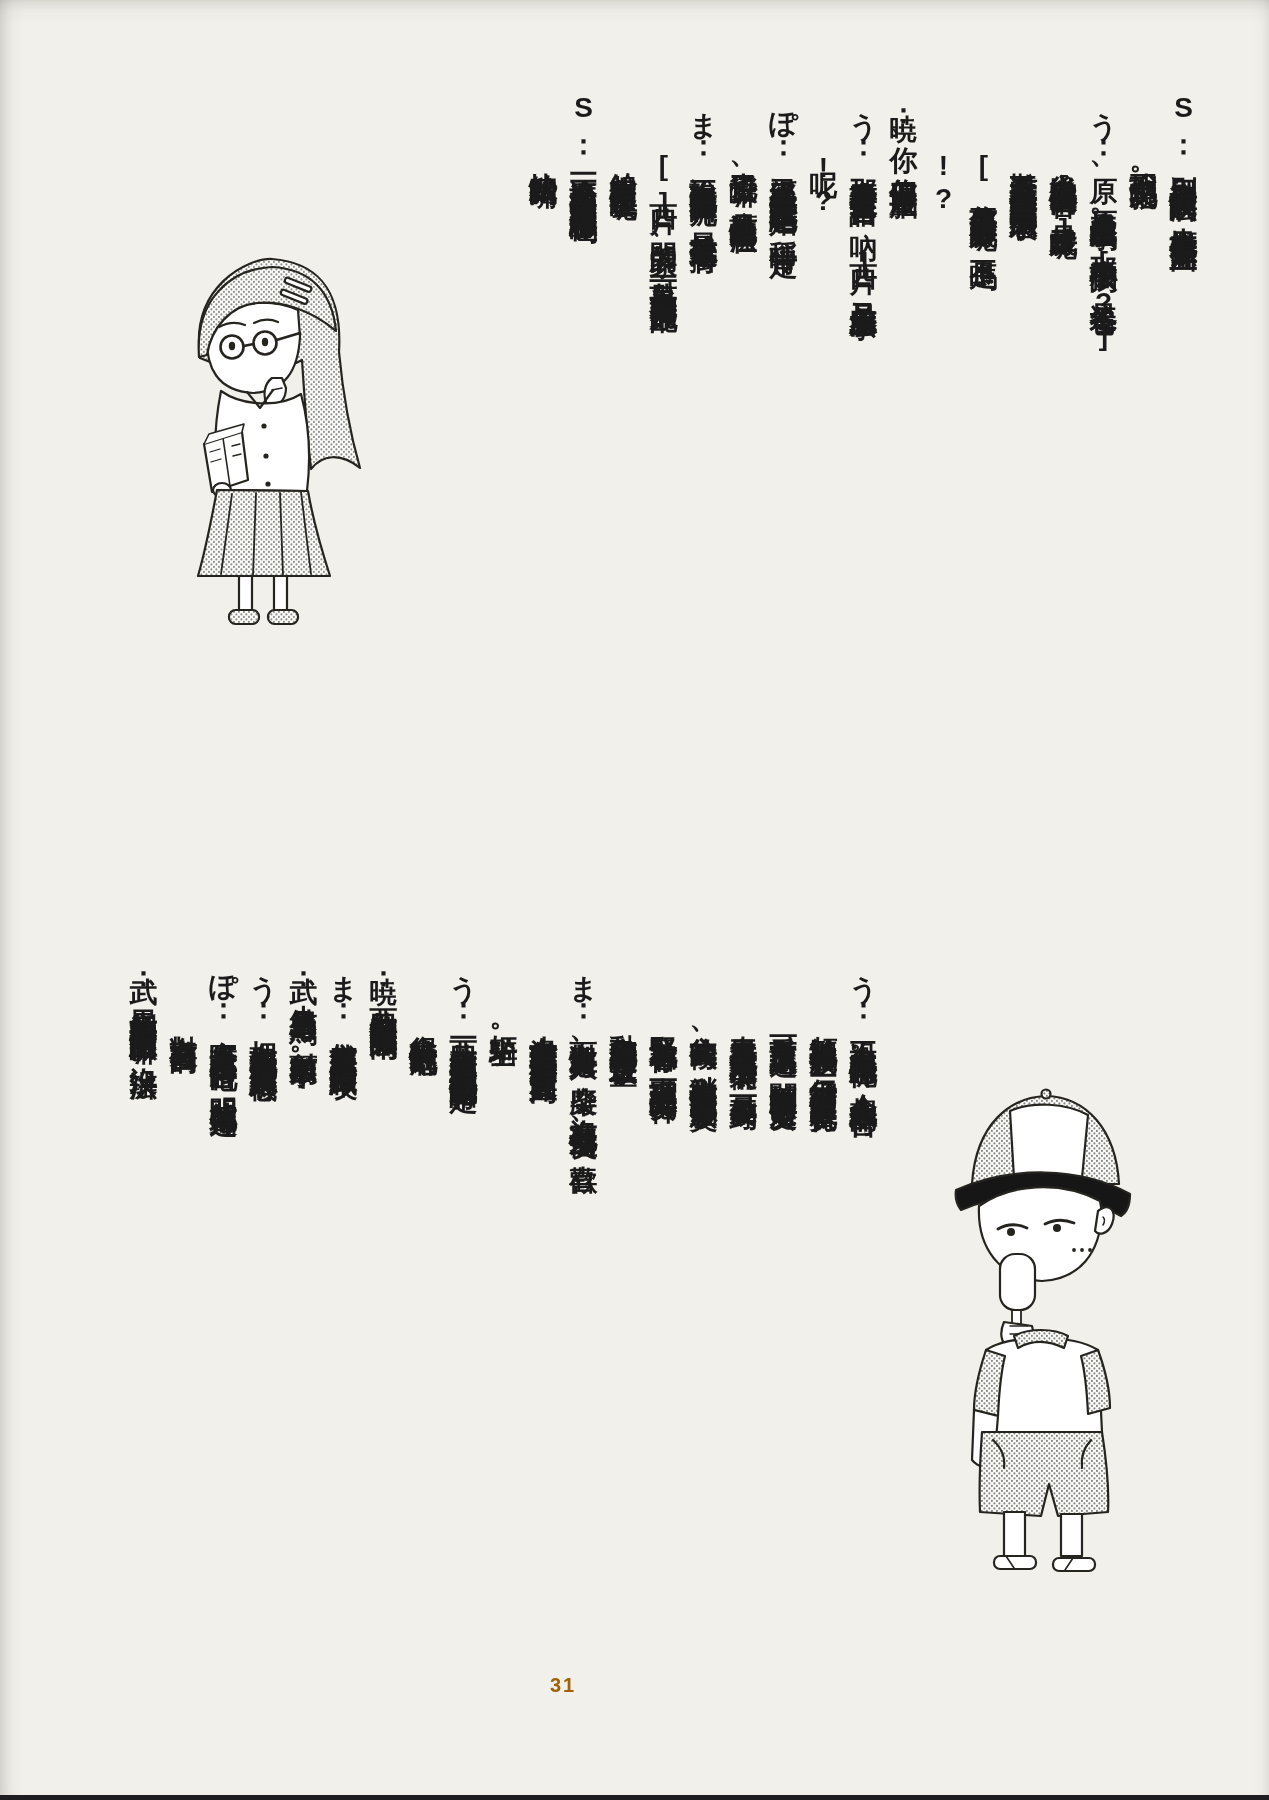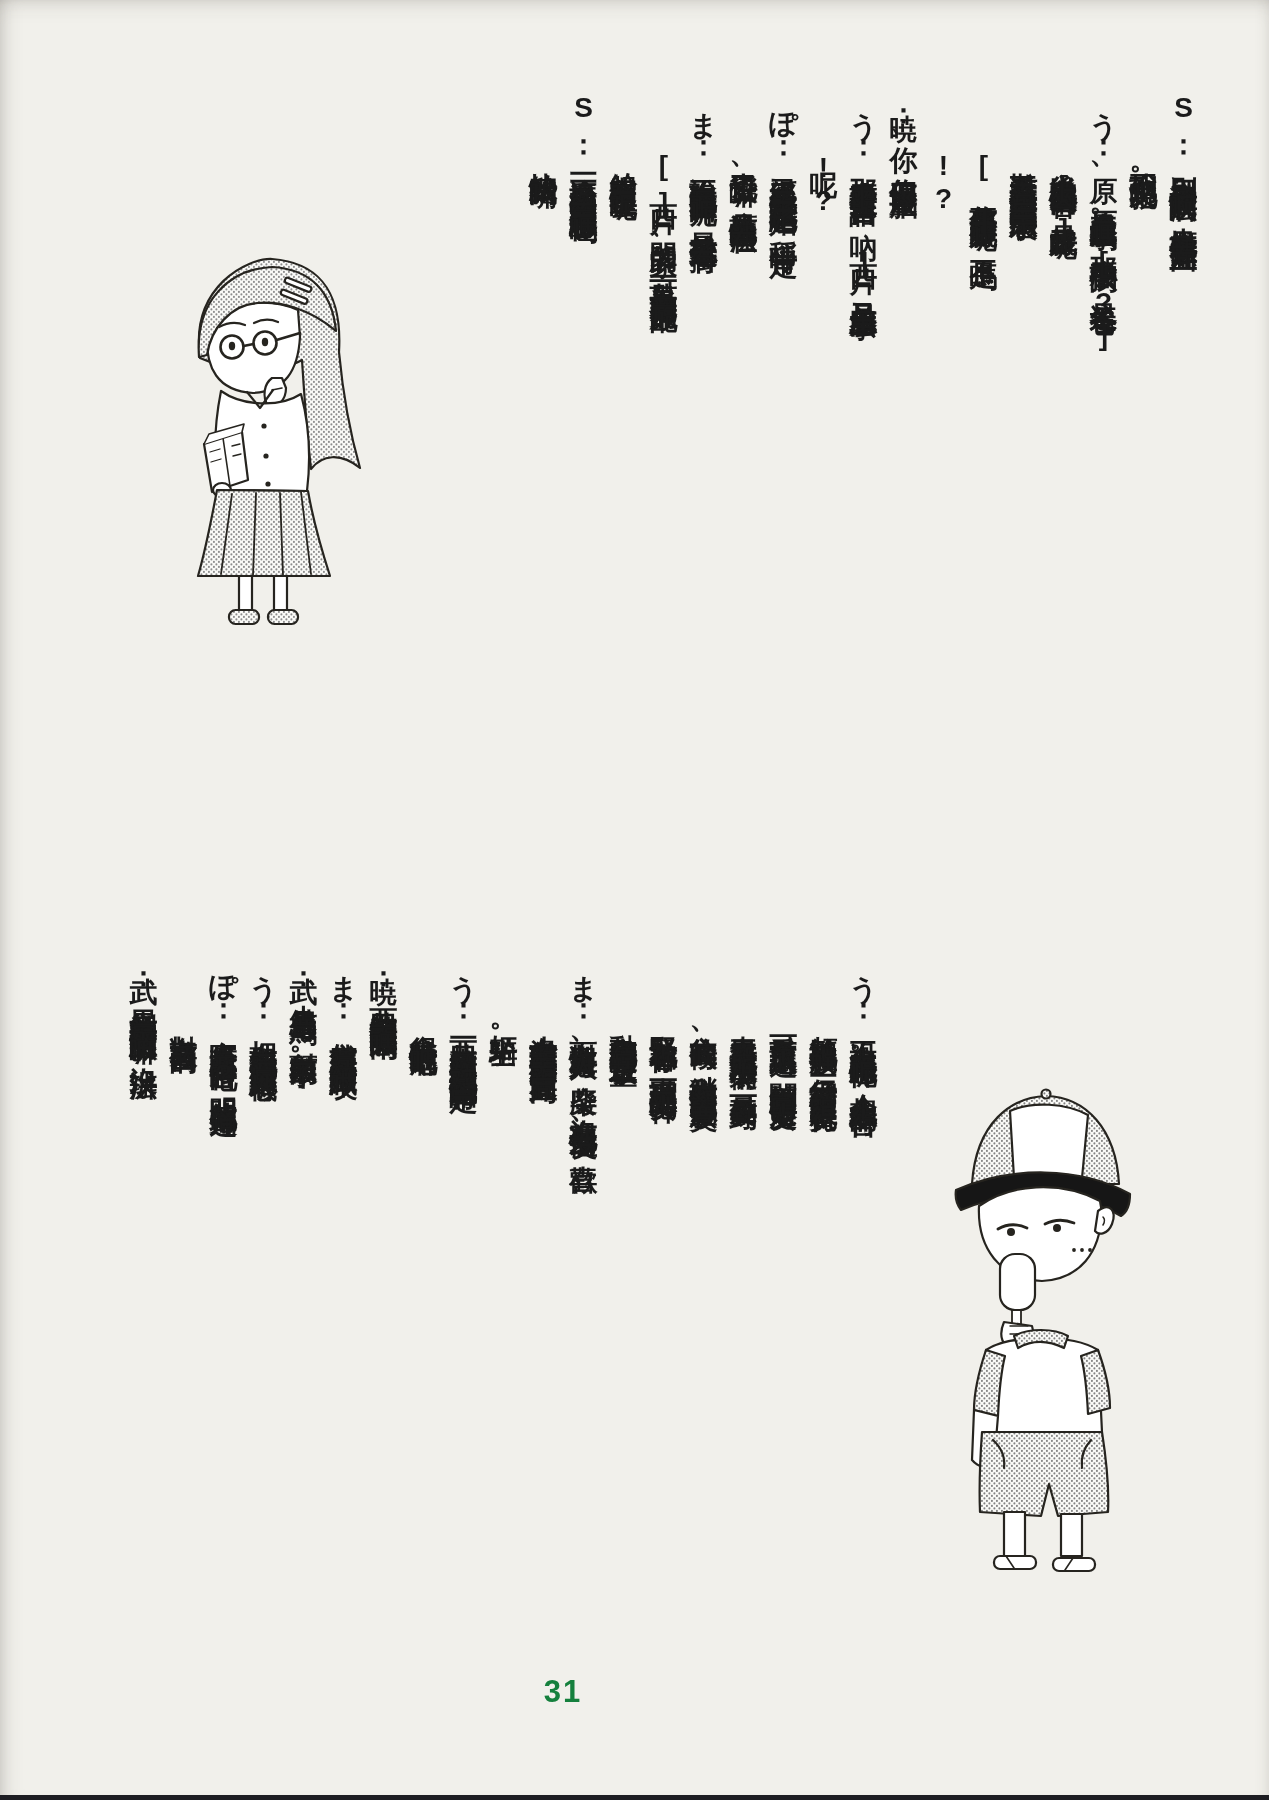--- a/index.html
+++ b/index.html
@@ -24,22 +24,22 @@
   }
   .vblock .line {
     margin-left:12px;
     white-space:nowrap;
   }
   .vblock .line.indent { padding-top:58px; }
   #top-block    { top:92px;  right:72px;  height:840px; }
   #bottom-block { top:955px; right:392px; height:790px; }
   .page-number {
     position:absolute; top:1674px; left:534px; width:58px;
-    text-align:center; font-size:31px; letter-spacing:2px;
-    color:#15803d; font-weight:600;
+    text-align:center; font-size:20px; letter-spacing:2px;
+    color:#a16207; font-weight:600;
   }
   .illus { position:absolute; }
   #girl-illus { top:238px; left:160px; width:220px; height:392px; }
   #boy-illus  { top:1082px; left:948px; width:196px; height:505px; }
   .bottom-edge {
     position:absolute; left:0; bottom:0; width:100%; height:5px;
     background:#1d1d22;
   }
 </style>
 </head>

